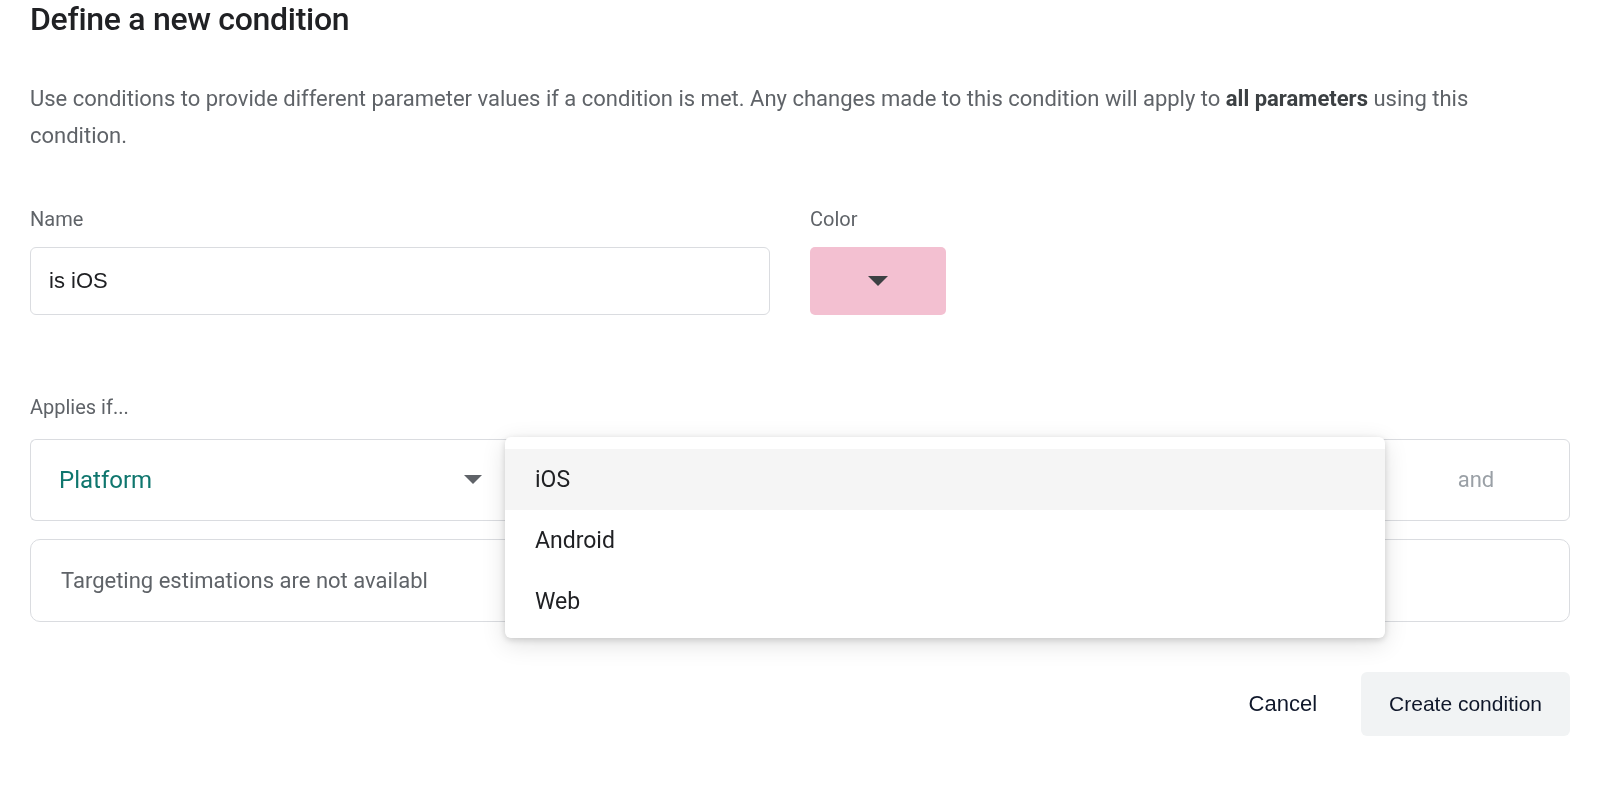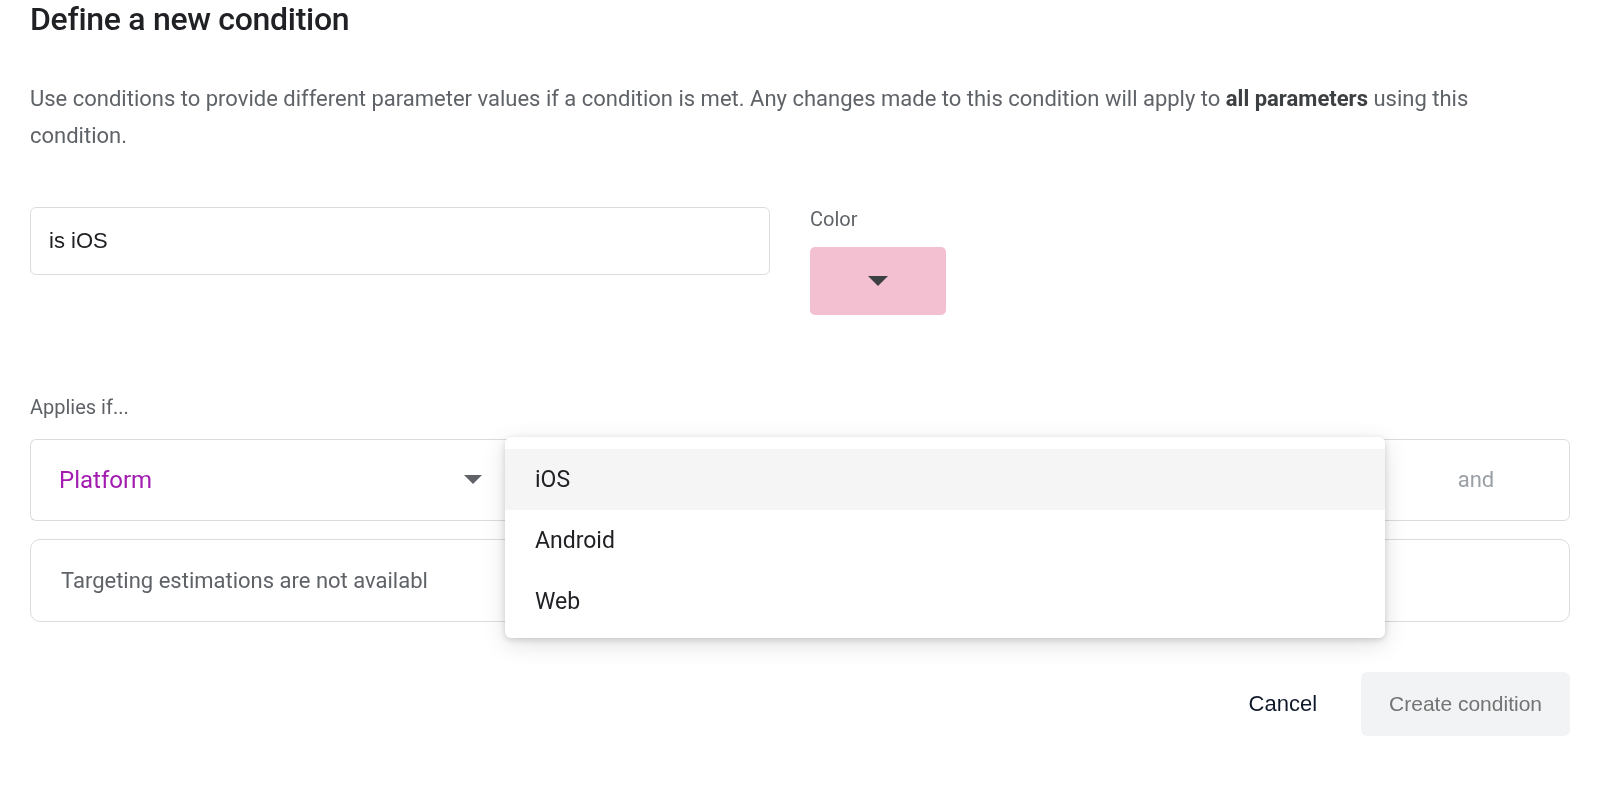--- a/index.html
+++ b/index.html
@@ -97,21 +97,21 @@
       height: 82px;
       border: 1.5px solid #dadce0;
       border-right: none;
       border-top-left-radius: 6px;
       border-bottom-left-radius: 6px;
       display: flex;
       align-items: center;
       justify-content: space-between;
       padding: 16px 28px;
       font-size: 24px;
-      color: #a21caf;
+      color: #0f766e;
       cursor: pointer;
       gap: 41px;
     }
     .and-box {
       width: 188px;
       height: 82px;
       border: 1.5px solid #dadce0;
       border-top-right-radius: 6px;
       border-bottom-right-radius: 6px;
       display: flex;
@@ -169,37 +169,38 @@
       color: #0f172a;
       font-weight: 500;
       cursor: pointer;
       padding: 14px 12px;
     }
     .create-btn {
       background: #f1f3f4;
       border: none;
       border-radius: 6px;
       font-size: 21px;
-      color: #737373;
+      color: #0f172a;
       font-weight: 500;
       padding: 20px 28px;
       cursor: not-allowed;
     }
   </style>
 </head>
 <body>
 
 <h1 class="title">Define a new condition</h1>
 
 <p class="description">
   <span>Use conditions to provide different parameter values if a condition is met. Any changes made to this condition will apply to </span><span class="bold">all parameters</span><span> using this condition.</span>
 </p>
 
 <div class="field-row">
   <div class="field-group">
+    <label class="field-label">Name</label>
     <input class="name-input" type="text" value="is iOS" style="">
   </div>
   <div class="field-group">
     <label class="field-label">Color</label>
     <div class="color-dropdown">
       <span class="caret-down"></span>
     </div>
   </div>
 </div>
 

